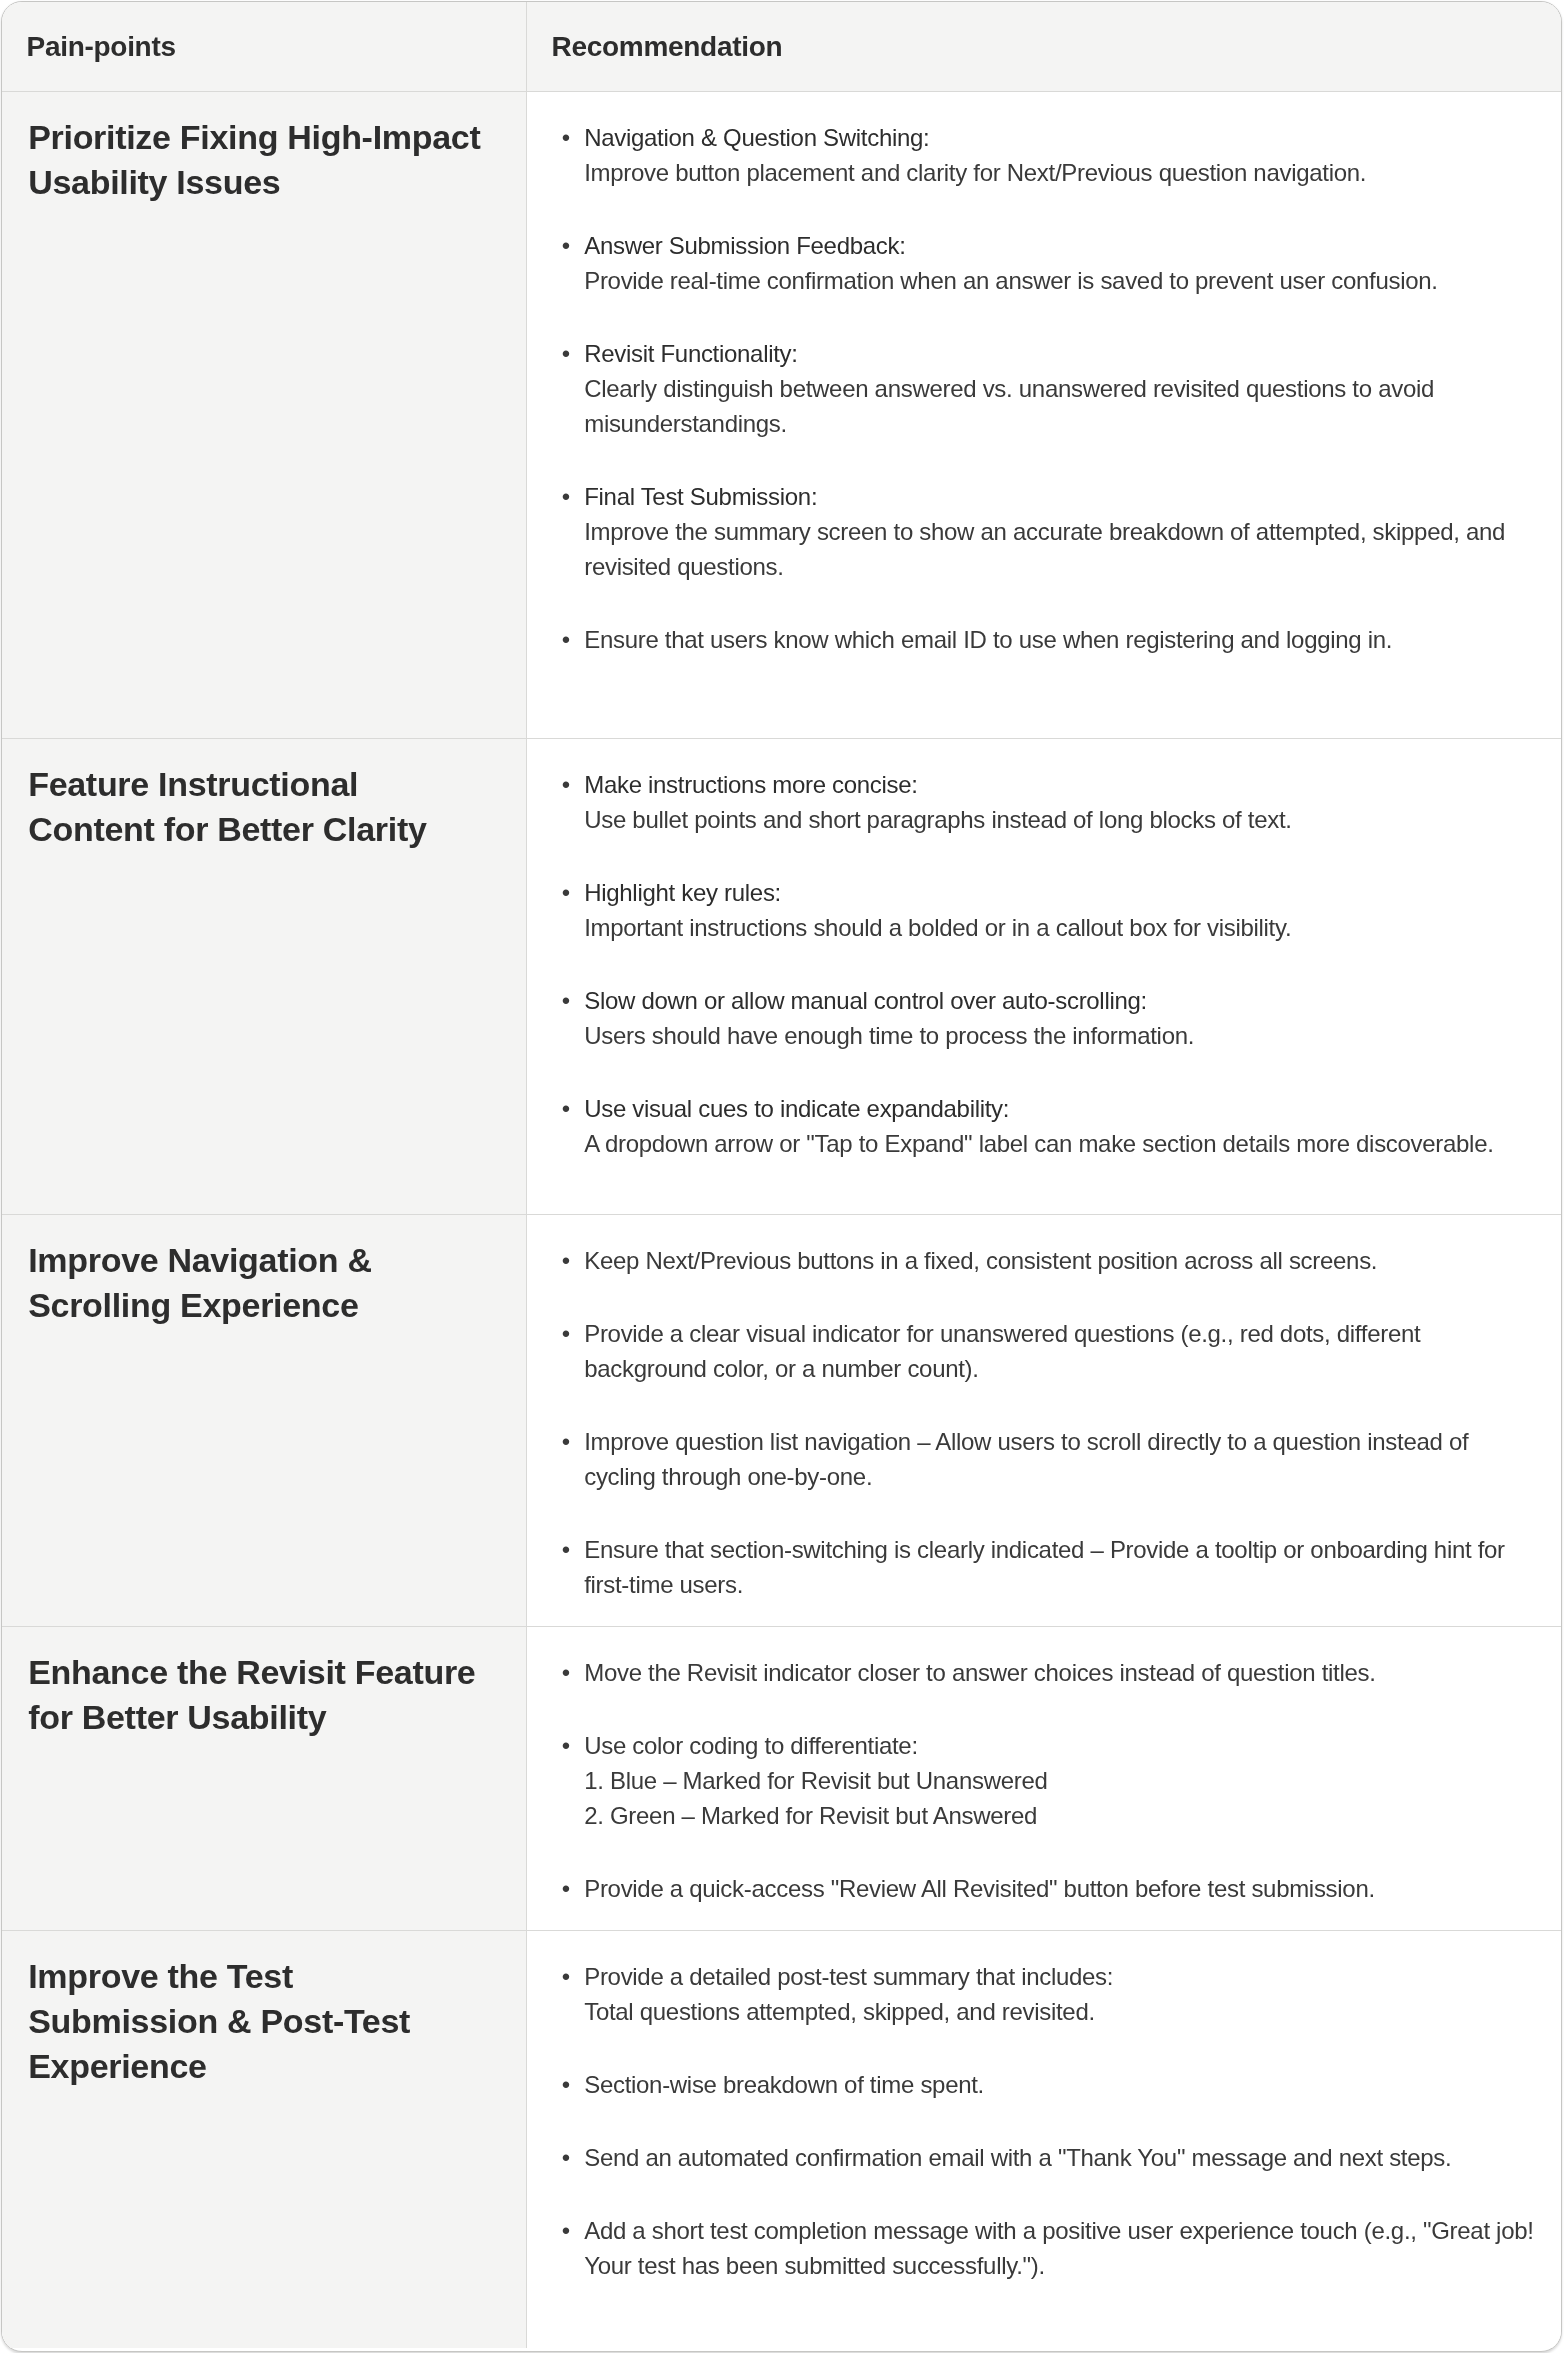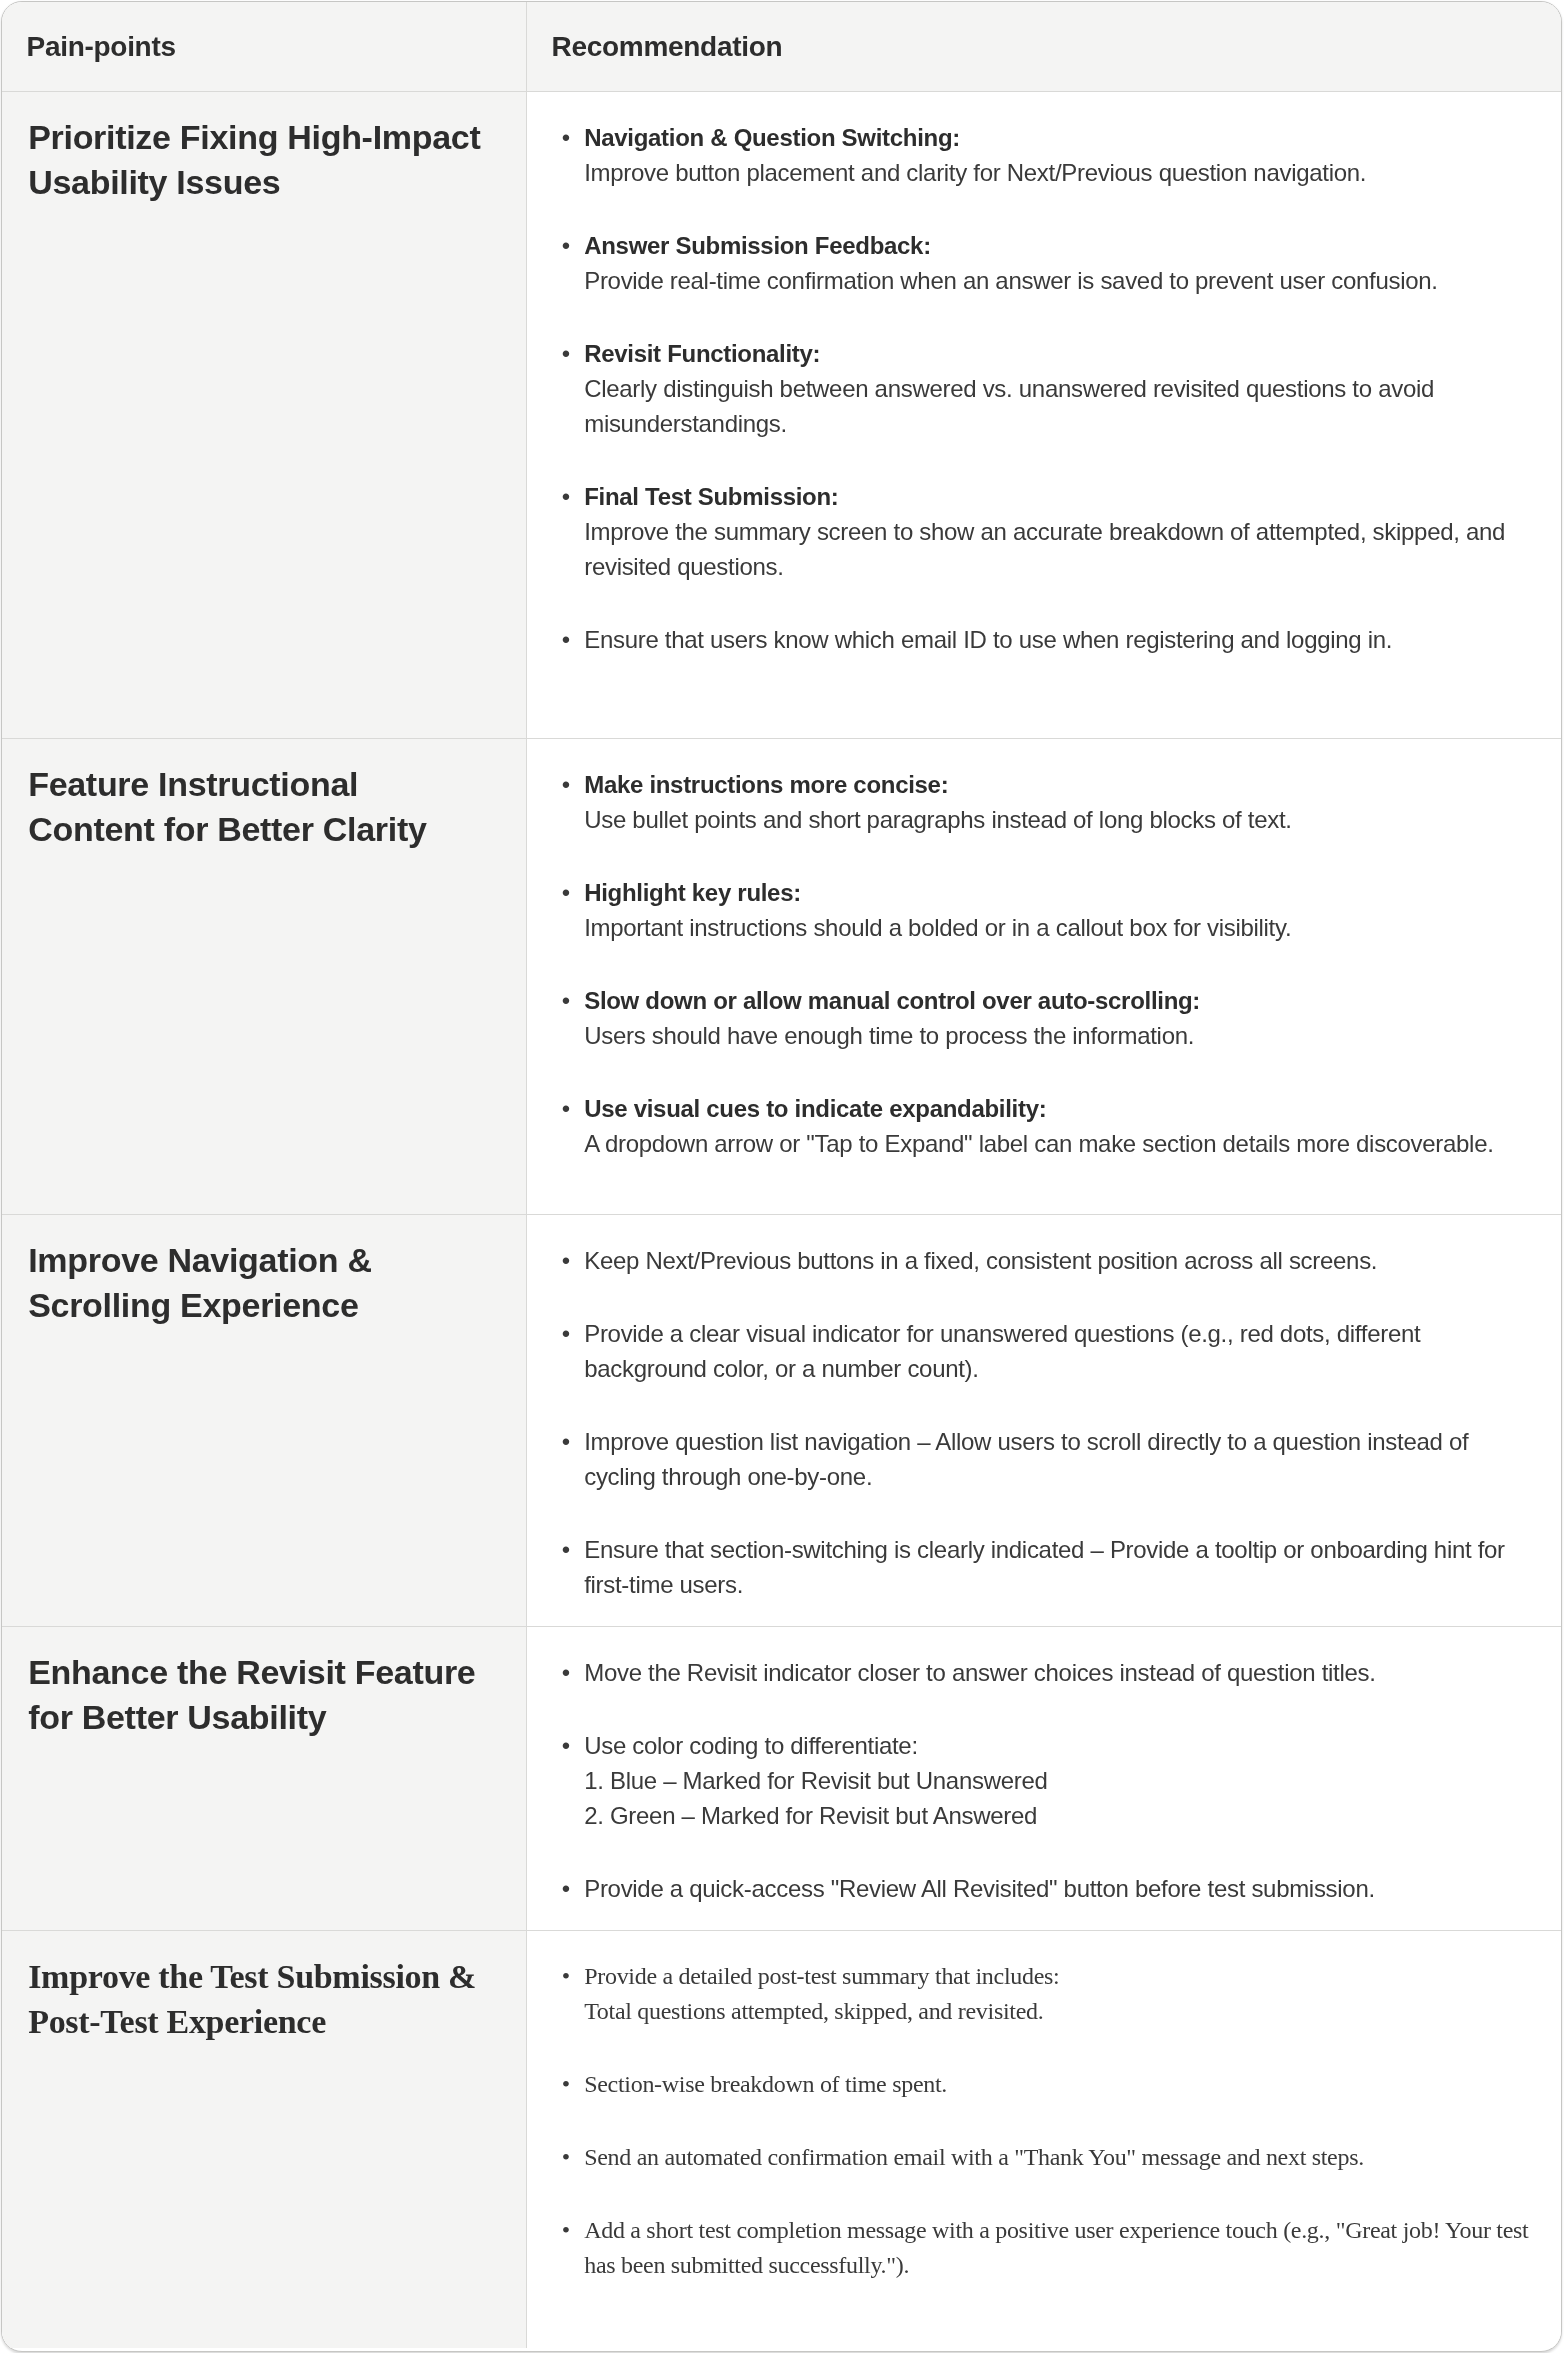--- a/index.html
+++ b/index.html
@@ -32,21 +32,21 @@
   .th.first{border-right:1.2px solid var(--border-inner,#d9d9d7);}
   .trow{
     display:grid;grid-template-columns:525px 1fr;
     border-bottom:1.2px solid var(--border-inner,#d9d9d7);
     background:#ffffff;
   }
   .trow.r0{height:646px}
   .trow.r1{height:475px}
   .trow.r2{height:411px}
   .trow.r3{height:303px}
-  .trow.r4{height:417px;border-bottom:none;font-family:Liberation Serif, serif;}
+  .trow.r4{height:417px;border-bottom:none;}
   .cell-left{
     background:var(--shaded-bg,#f4f4f3);
     border-right:1.2px solid var(--border-inner,#d9d9d7);
     padding:23px 40px 22px 26px;
     font-weight:bold;font-size:34px;line-height:45px;letter-spacing:-0.3px;
     color:var(--heading-color,#2d2d2d);
     overflow:hidden;
   }
   .cell-right{
     padding:28px 24.4px 24.4px 26px;
@@ -57,21 +57,21 @@
   ul.rec-list{list-style:none;margin:0;padding:0;}
   ul.rec-list li{
     position:relative;
     padding-left:31px;
   }
   ul.rec-list li + li{margin-top:38px;}
   ul.rec-list li .bullet{
     position:absolute;left:8.6px;top:0;
     color:var(--body-color,#3a3a3a);
   }
-  .item-title{display:block;font-weight:bold;color:var(--heading-color,#2d2d2d);}
+  .item-title{display:block;font-weight:normal;color:var(--heading-color,#2d2d2d);}
   .item-line{display:block;}
 </style>
 </head>
 <body>
 
 <div class="table">
   <div class="thead">
     <div class="th first">Pain-points</div>
     <div class="th">Recommendation</div>
   </div>

